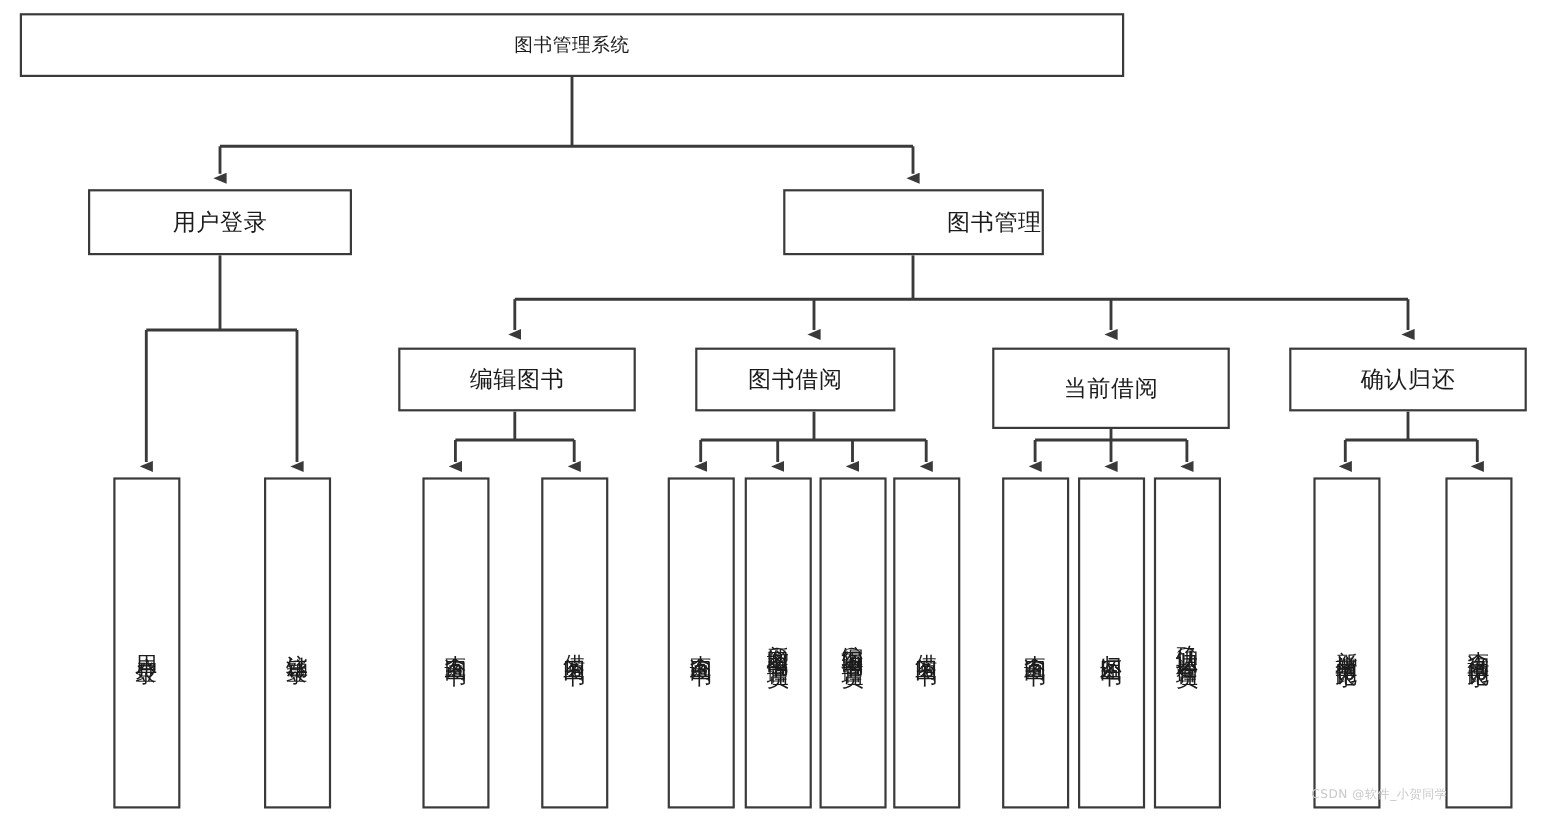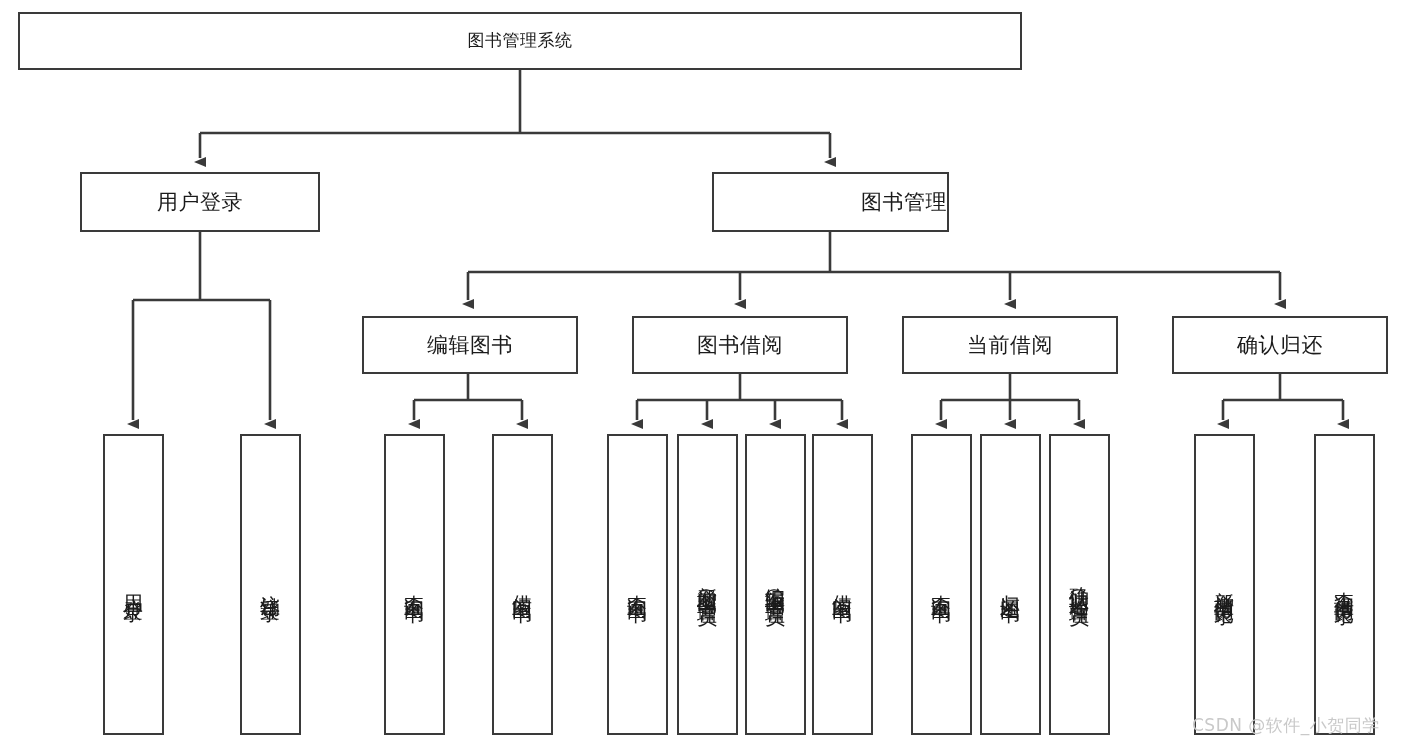--- a/index.html
+++ b/index.html
@@ -60,21 +60,21 @@
     font-size: 20px;
     letter-spacing: 3px;
     line-height: 1;
     white-space: normal;
     max-height: 100%;
   }
   #watermark {
     position: absolute;
     left: 1192px;
     top: 714px;
-    font-size: 17px;
+    font-size: 11px;
     color: #c9c9c9;
     letter-spacing: 0.5px;
     white-space: nowrap;
     font-family: "DejaVu Sans", "Liberation Sans", sans-serif;
   }
 </style>
 </head>
 <body>
 
 <div id="canvas">
@@ -136,24 +136,24 @@
   <div class="node horiz" style="left:80px; top:172px; width:240px; height:60px;">
     <span class="label">用户登录</span>
   </div>
   <div class="node horiz" style="left:712px; top:172px; width:237px; height:60px;justify-content:flex-end;">
     <span class="label">图书管理</span>
   </div>
 
   <div class="node horiz" style="left:362px; top:316px; width:216px; height:58px;">
     <span class="label">编辑图书</span>
   </div>
-  <div class="node horiz" style="left:632px; top:316px; width:216px; height:58px;">
+  <div class="node horiz" style="left:632px; top:316px; width:182px; height:58px;">
     <span class="label">图书借阅</span>
   </div>
-  <div class="node horiz" style="left:902px; top:316px; width:216px; height:58px;">
+  <div class="node horiz" style="left:902px; top:316px; width:216px; height:74px;">
     <span class="label">当前借阅</span>
   </div>
   <div class="node horiz" style="left:1172px; top:316px; width:216px; height:58px;">
     <span class="label">确认归还</span>
   </div>
 
   <div class="node vert" style="left:103px; top:434px; width:61px; height:301px;">
     <span class="label">用户登录</span>
   </div>
   <div class="node vert" style="left:240px; top:434px; width:61px; height:301px;">

